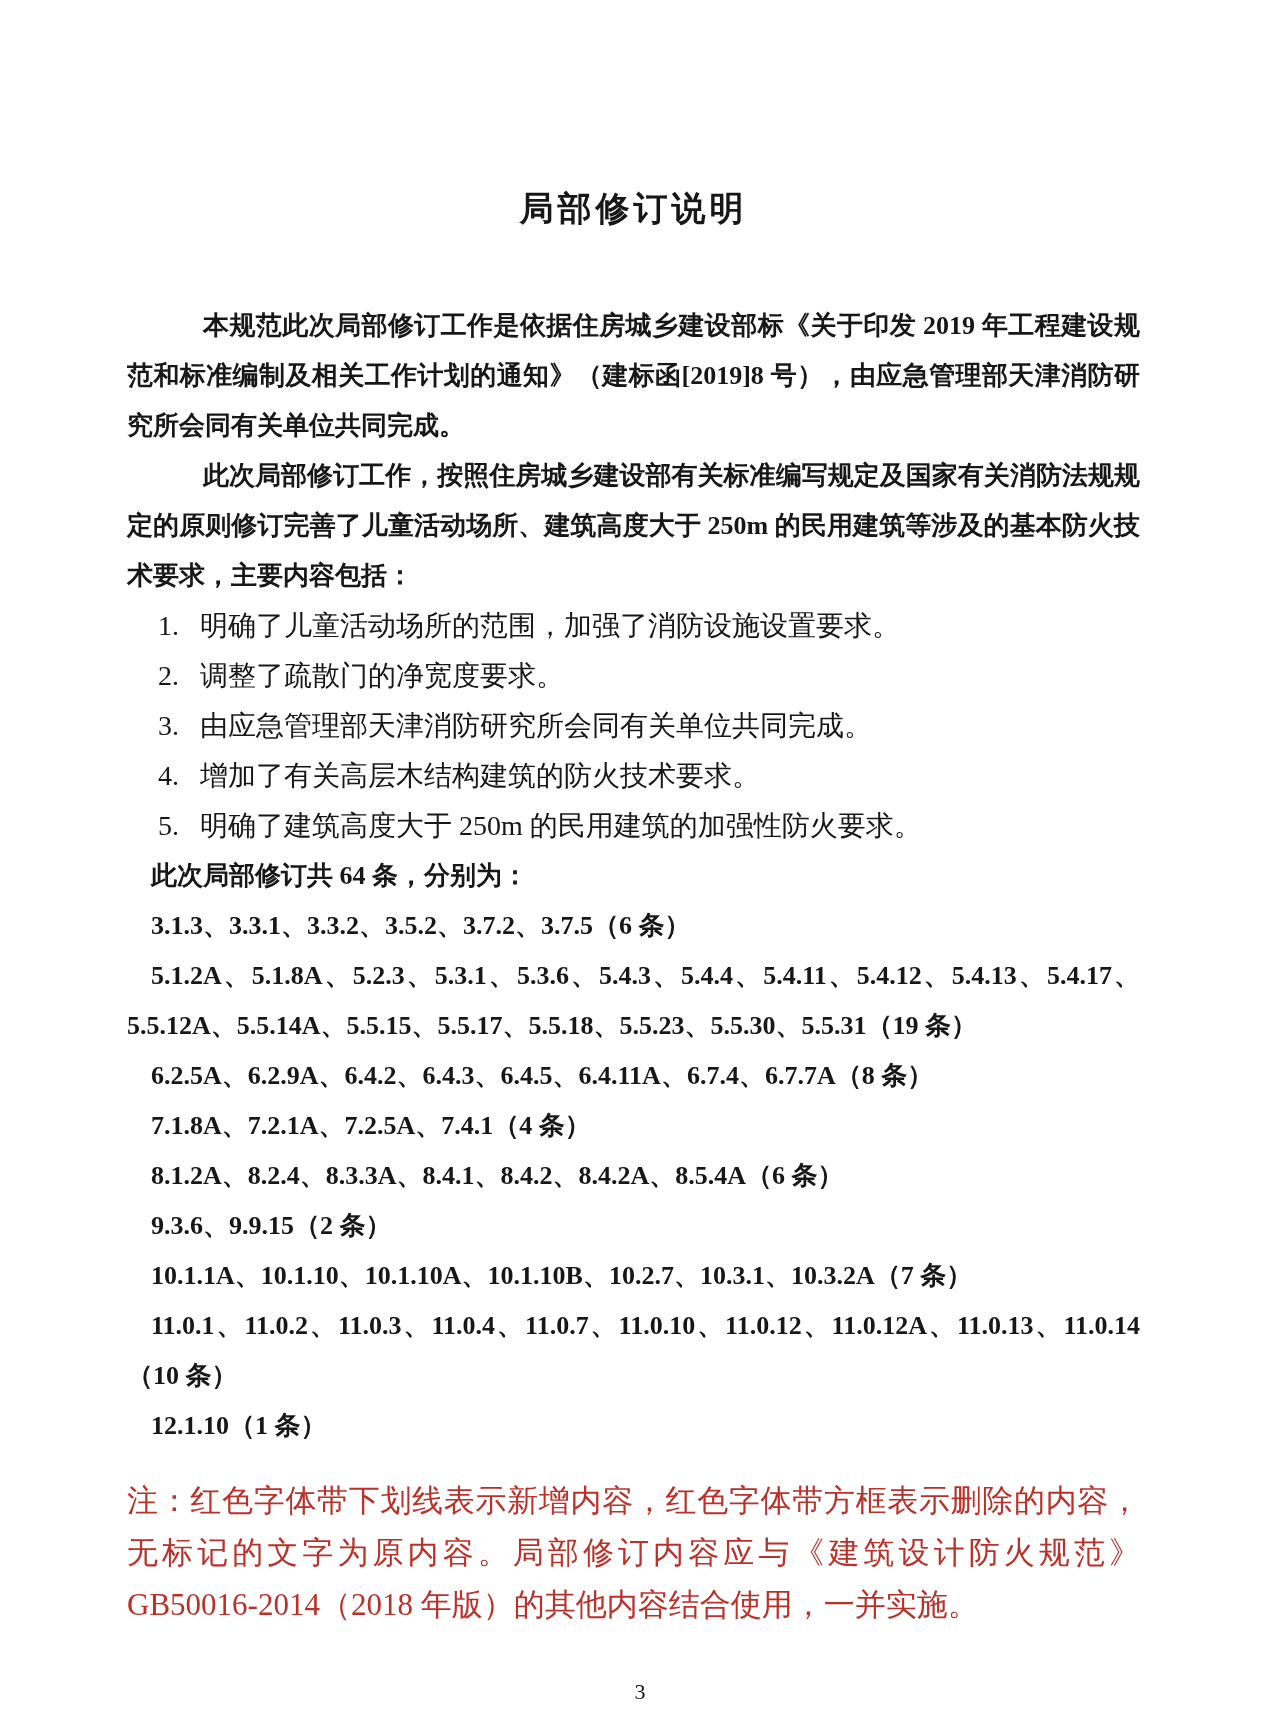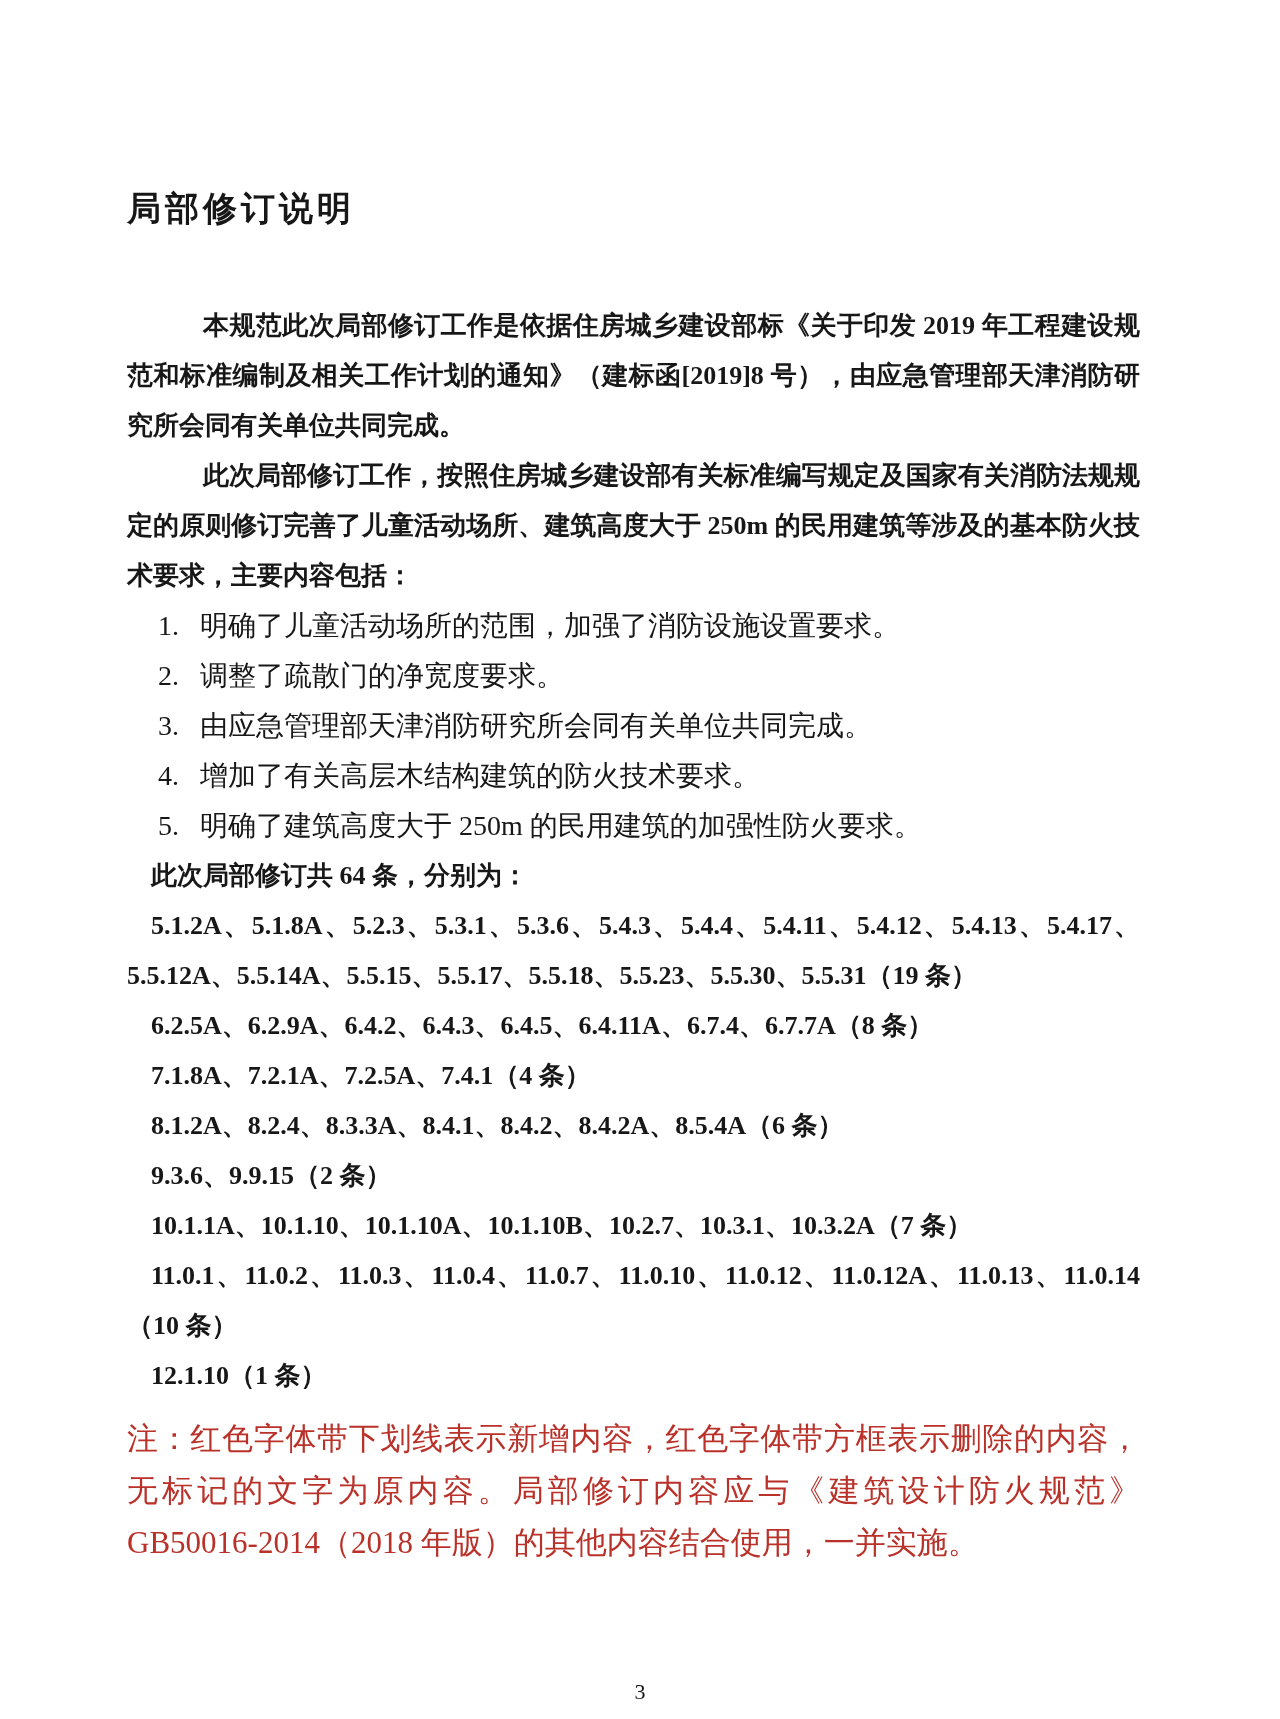--- a/index.html
+++ b/index.html
@@ -16,21 +16,21 @@
     box-sizing: border-box;
     padding: 187px 140px 0 127px;
     font-family: "Liberation Serif", "DejaVu Serif", serif;
     color: #171717;
     overflow: hidden;
   }
   .doc-title {
     font-size: 34px;
     line-height: 44px;
     font-weight: bold;
-    text-align: left;
+    text-align: center;
     letter-spacing: 4px;
     margin: 0 0 70px 0;
   }
   .para {
     font-size: 26px;
     line-height: 50px;
     text-align: justify;
     margin: 0;
     font-weight: bold;
   }
@@ -44,21 +44,21 @@
   }
   .num-item .num {
     display: inline-block;
     min-width: 42px;
   }
   .note {
     font-size: 31px;
     line-height: 52px;
     text-align: justify;
     color: var(--note-red, #b93129);
-    margin: 12px 0 0 0;
+    margin: 24px 0 0 0;
   }
   .page-number {
     position: absolute;
     left: 0;
     right: 0;
     bottom: 14px;
     text-align: center;
     font-size: 22px;
     line-height: 26px;
     color: #171717;
@@ -85,20 +85,21 @@
   </div>
   <div class="num-item">
     <span class="num">4.</span><span>增加了有关高层木结构建筑的防火技术要求。</span>
   </div>
   <div class="num-item">
     <span class="num">5.</span><span>明确了建筑高度大于 250m 的民用建筑的加强性防火要求。</span>
   </div>
 
   <p class="para indent1">此次局部修订共 64 条，分别为：</p>
 
+  <p class="para indent1">3.1.3、3.3.1、3.3.2、3.5.2、3.7.2、3.7.5（6 条）</p>
   <p class="para indent1">5.1.2A、5.1.8A、5.2.3、5.3.1、5.3.6、5.4.3、5.4.4、5.4.11、5.4.12、5.4.13、5.4.17、5.5.12A、5.5.14A、5.5.15、5.5.17、5.5.18、5.5.23、5.5.30、5.5.31（19 条）</p>
   <p class="para indent1">6.2.5A、6.2.9A、6.4.2、6.4.3、6.4.5、6.4.11A、6.7.4、6.7.7A（8 条）</p>
   <p class="para indent1">7.1.8A、7.2.1A、7.2.5A、7.4.1（4 条）</p>
   <p class="para indent1">8.1.2A、8.2.4、8.3.3A、8.4.1、8.4.2、8.4.2A、8.5.4A（6 条）</p>
   <p class="para indent1">9.3.6、9.9.15（2 条）</p>
   <p class="para indent1">10.1.1A、10.1.10、10.1.10A、10.1.10B、10.2.7、10.3.1、10.3.2A（7 条）</p>
   <p class="para indent1">11.0.1、11.0.2、11.0.3、11.0.4、11.0.7、11.0.10、11.0.12、11.0.12A、11.0.13、11.0.14（10 条）</p>
   <p class="para indent1">12.1.10（1 条）</p>
 
   <p class="note">注：红色字体带下划线表示新增内容，红色字体带方框表示删除的内容，无标记的文字为原内容。局部修订内容应与《建筑设计防火规范》GB50016-2014（2018 年版）的其他内容结合使用，一并实施。</p>

